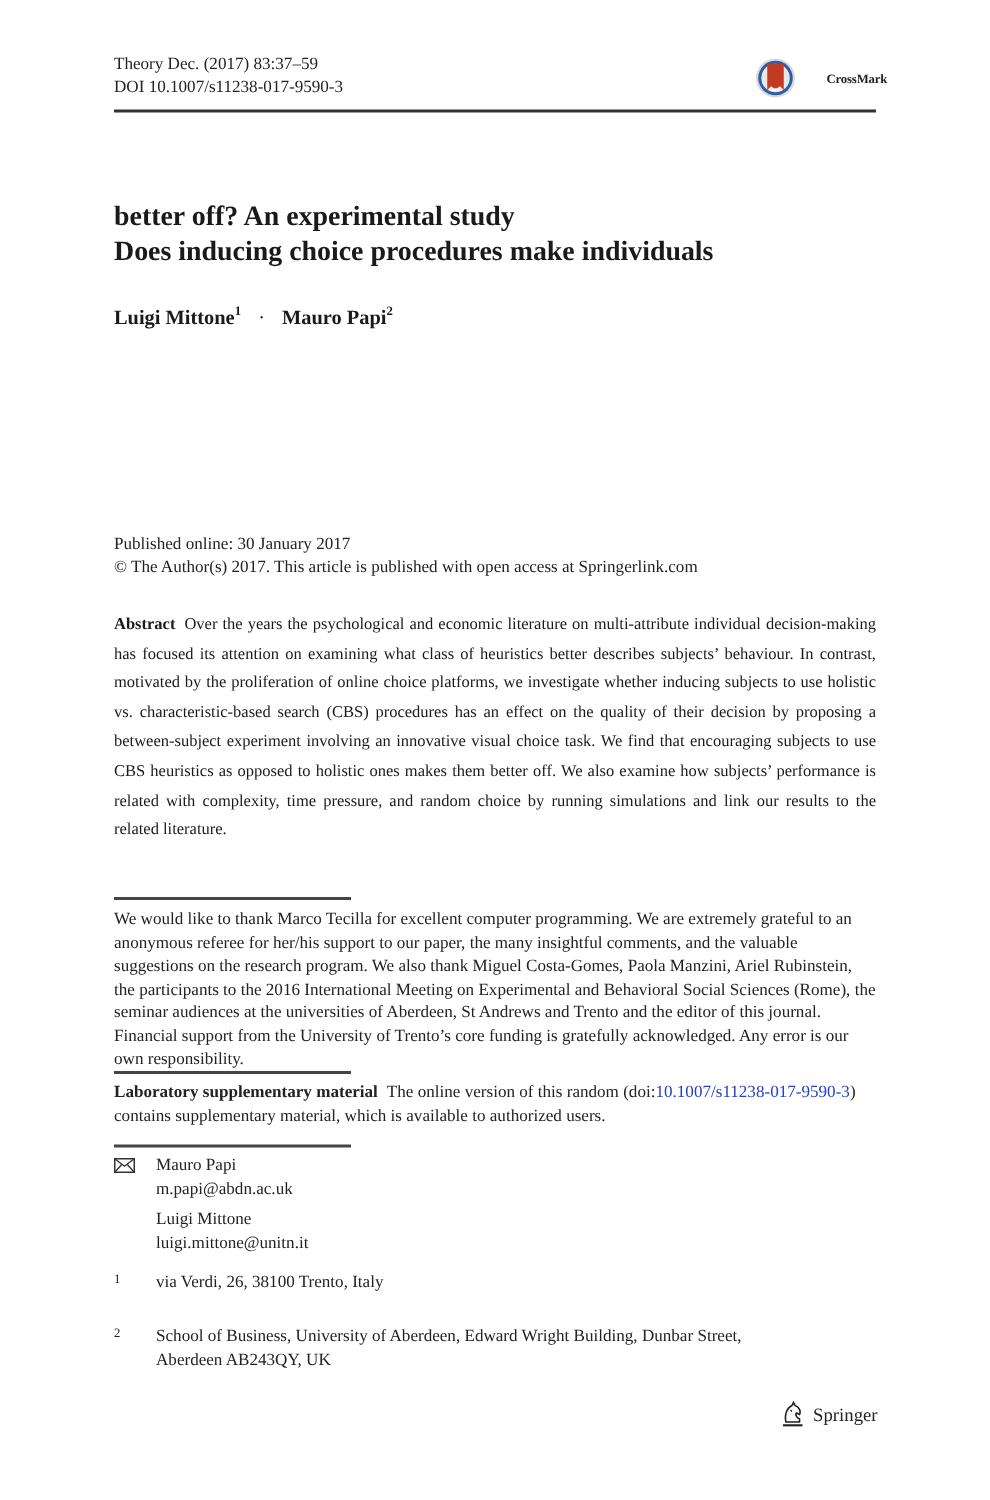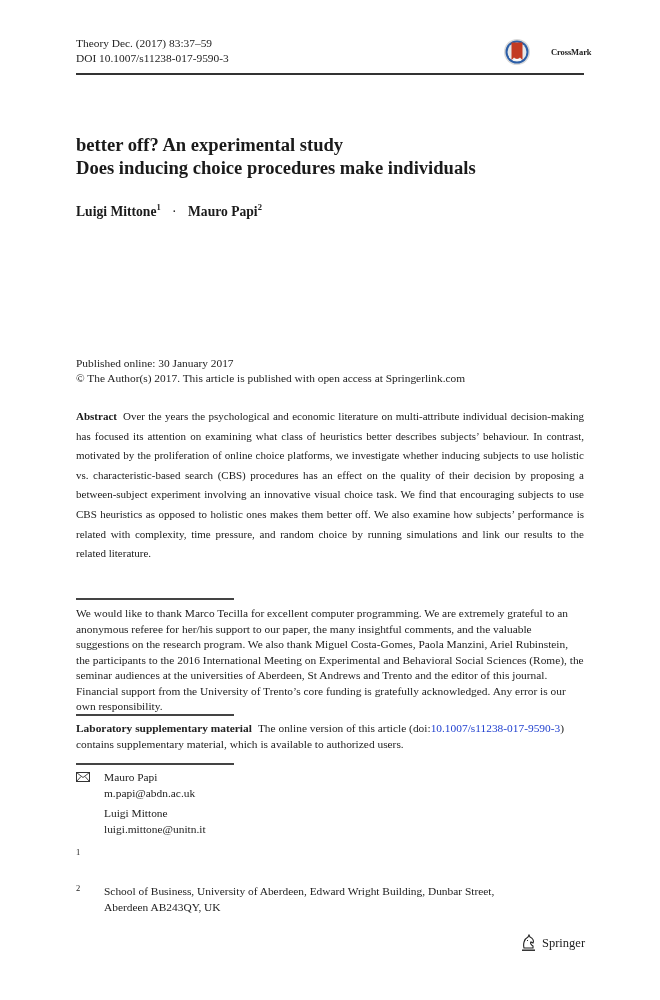--- a/index.html
+++ b/index.html
@@ -85,21 +85,21 @@
 
 <div class="abs abstract">
   <span class="ab-label">Abstract</span><span>Over the years the psychological and economic literature on multi-attribute individual decision-making has focused its attention on examining what class of heuristics better describes subjects’ behaviour. In contrast, motivated by the proliferation of online choice platforms, we investigate whether inducing subjects to use holistic vs. characteristic-based search (CBS) procedures has an effect on the quality of their decision by proposing a between-subject experiment involving an innovative visual choice task. We find that encouraging subjects to use CBS heuristics as opposed to holistic ones makes them better off. We also examine how subjects’ performance is related with complexity, time pressure, and random choice by running simulations and link our results to the related literature.</span>
 </div>
 
 <div class="abs rule-short" style="top:598px;"></div>
 <div class="abs ack">We would like to thank Marco Tecilla for excellent computer programming. We are extremely grateful to an anonymous referee for her/his support to our paper, the many insightful comments, and the valuable suggestions on the research program. We also thank Miguel Costa-Gomes, Paola Manzini, Ariel Rubinstein, the participants to the 2016 International Meeting on Experimental and Behavioral Social Sciences (Rome), the seminar audiences at the universities of Aberdeen, St Andrews and Trento and the editor of this journal. Financial support from the University of Trento’s core funding is gratefully acknowledged. Any error is our own responsibility.</div>
 
 <div class="abs rule-short" style="top:714px;"></div>
 <div class="abs esm">
-  <span class="esm-label">Laboratory supplementary material</span><span>The online version of this article (doi:</span><span class="doi-link">10.1007/s11238-017-9590-3</span><span>) contains supplementary material, which is available to authorized users.</span>
+  <span class="esm-label">Laboratory supplementary material</span><span>The online version of this random (doi:</span><span class="doi-link">10.1007/s11238-017-9590-3</span><span>) contains supplementary material, which is available to authorized users.</span>
 </div>
 <div class="abs rule-short" style="top:763px;"></div>
 
 <div class="abs corr">
   <svg class="mail-icon" viewBox="0 0 14 10">
     <rect x="0.5" y="0.5" width="13" height="9" fill="none" stroke="#333" stroke-width="1"></rect>
     <path d="M0.5 0.5 L7 5.5 L13.5 0.5 M0.5 9.5 L5 4.5 M13.5 9.5 L9 4.5" fill="none" stroke="#333" stroke-width="0.9"></path>
   </svg>
   <div class="entry">
     <div>Mauro Papi</div>
@@ -107,20 +107,21 @@
   </div>
   <div class="entry">
     <div>Luigi Mittone</div>
     <div>luigi.mittone@unitn.it</div>
   </div>
 </div>
 
 <div class="abs affil" style="top:848px;">
   <span class="num">1</span>
   <div class="txt">
+    <div>via Verdi, 26, 38100 Trento, Italy</div>
   </div>
 </div>
 <div class="abs affil" style="top:884px;">
   <span class="num">2</span>
   <div class="txt">
     <div>School of Business, University of Aberdeen, Edward Wright Building, Dunbar Street,</div>
     <div>Aberdeen AB243QY, UK</div>
   </div>
 </div>
 

